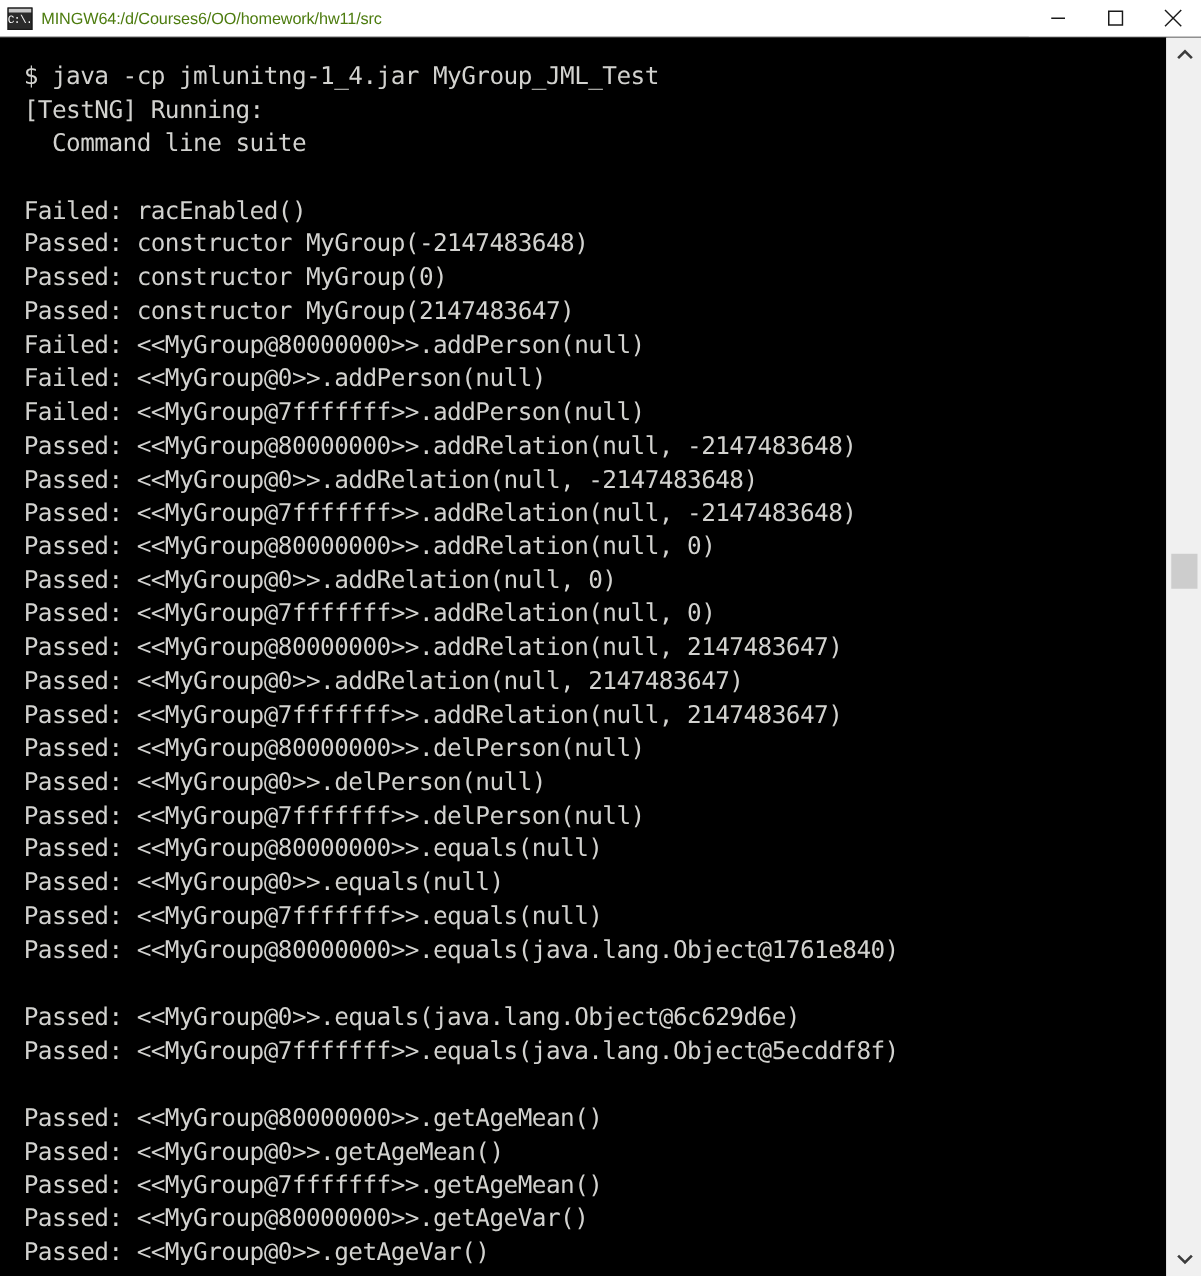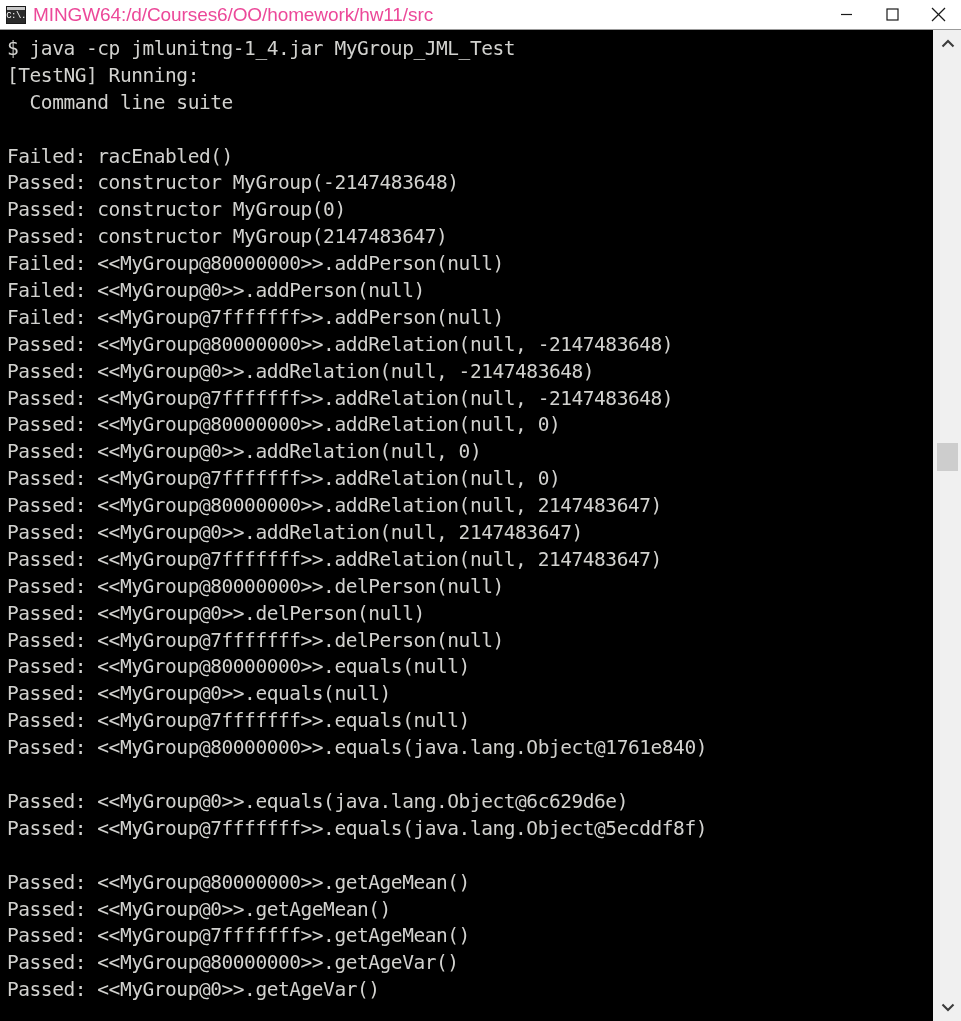--- a/index.html
+++ b/index.html
@@ -66,22 +66,22 @@
     font-family: "Liberation Mono", monospace;
     font-size: 9px;
     line-height: 14px;
     text-align: center;
     letter-spacing: -0.5px;
   }
 
   #title-text {
     flex: 1 1 auto;
     font-family: "Liberation Sans", sans-serif;
-    font-size: 19px;
-    color: #ec4899;
+    font-size: 13px;
+    color: #4d7c0f;
     white-space: nowrap;
     overflow: hidden;
     letter-spacing: -0.1px;
   }
 
   .wbtn {
     width: 46px;
     height: 29px;
     flex: 0 0 auto;
     display: flex;
@@ -98,21 +98,21 @@
     flex-direction: row;
     background: #000000;
     overflow: hidden;
     position: relative;
   }
 
   #console {
     flex: 1 1 auto;
     background: #000000;
     overflow: hidden;
-    padding: 4px;
+    padding: 16px;
     position: relative;
   }
 
   #console-lines {
     font-family: "DejaVu Serif", "Liberation Serif", serif;
     font-size: 21px;
     line-height: 26.9px;
     color: #d2d2cf;
     white-space: pre;
     padding-left: 3px;

